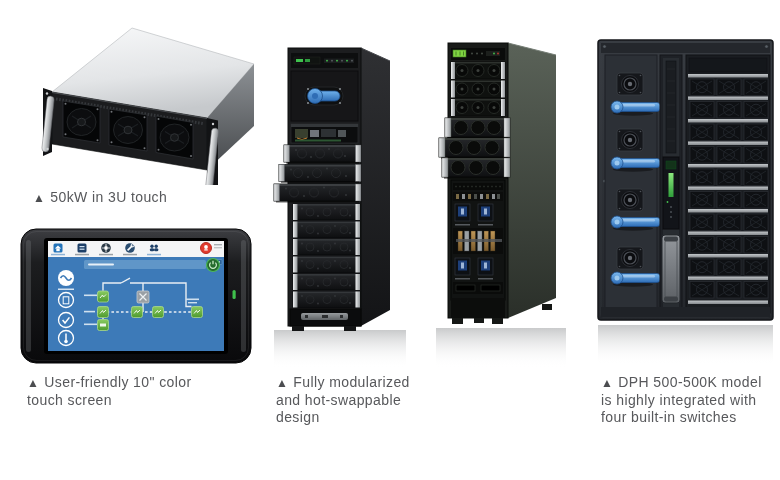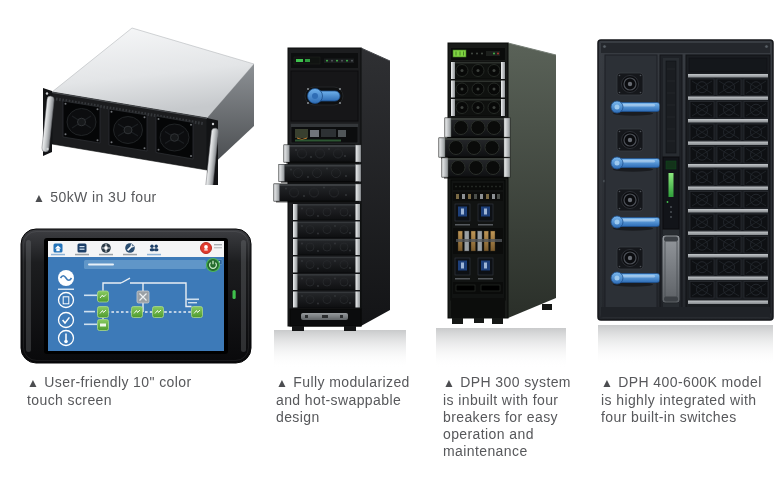--- a/index.html
+++ b/index.html
@@ -614,23 +614,22 @@
           <use href="#prow" y="176"></use>
           <use href="#prow" y="198.5"></use>
       <use href="#prow" y="221"></use>
           <use href="#prow" y="243.5"></use>
       <rect x="95" y="267.5" width="80" height="3.5" fill="url(#g_rail)"></rect>
     </g>
     <rect x="8" y="274" width="169" height="10" fill="#1f2227"></rect>
   </svg>
   </div>
 
-  <div class="cap" style="left:33px;top:189px;width:220px"><span class="mk">▲</span><span>50kW in 3U four</span></div>
+  <div class="cap" style="left:33px;top:189px;width:220px"><span class="mk">▲</span><span>50kW in 3U touch</span></div>
 
   <div class="cap" style="left:27px;top:374px;width:176px"><span class="mk">▲</span><span>User-friendly 10" color touch screen</span></div>
 
   <div class="cap" style="left:276px;top:374px;width:142px"><span class="mk">▲</span><span>Fully modularized and hot-swappable design</span></div>
 
-  <div class="cap" style="left:443px;top:374px;width:136px"><span class="mk">▲</span><span>DPH 300 system is inbuilt with four breakers for easy operation and maintenance</span></div>
-
-  <div class="cap" style="left:601px;top:374px;width:168px"><span class="mk">▲</span><span>DPH 400-600K model is highly integrated with four built-in switches</span></div>
+
+  <div class="cap" style="left:601px;top:374px;width:168px"><span class="mk">▲</span><span>DPH 500-500K model is highly integrated with four built-in switches</span></div>
 
 </div>
 
 </body></html>

